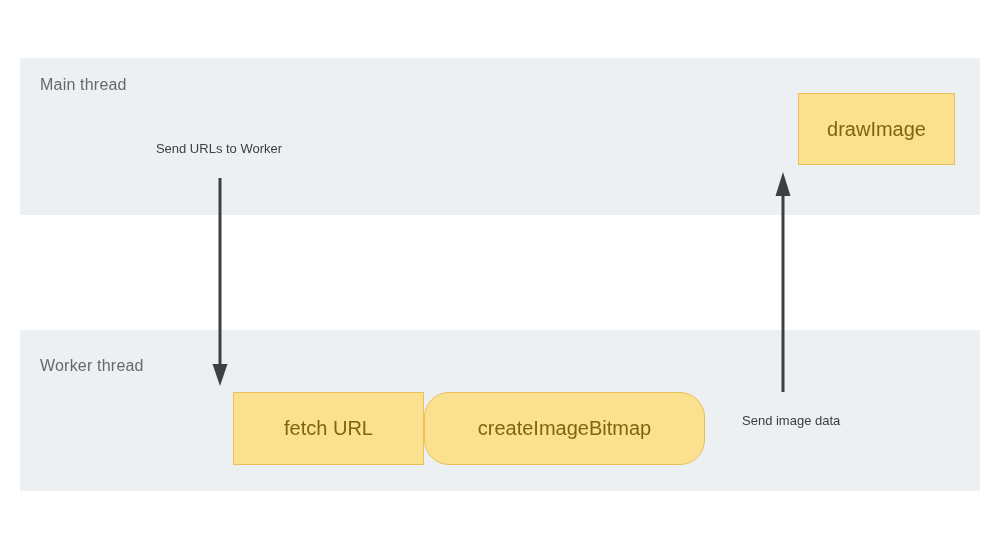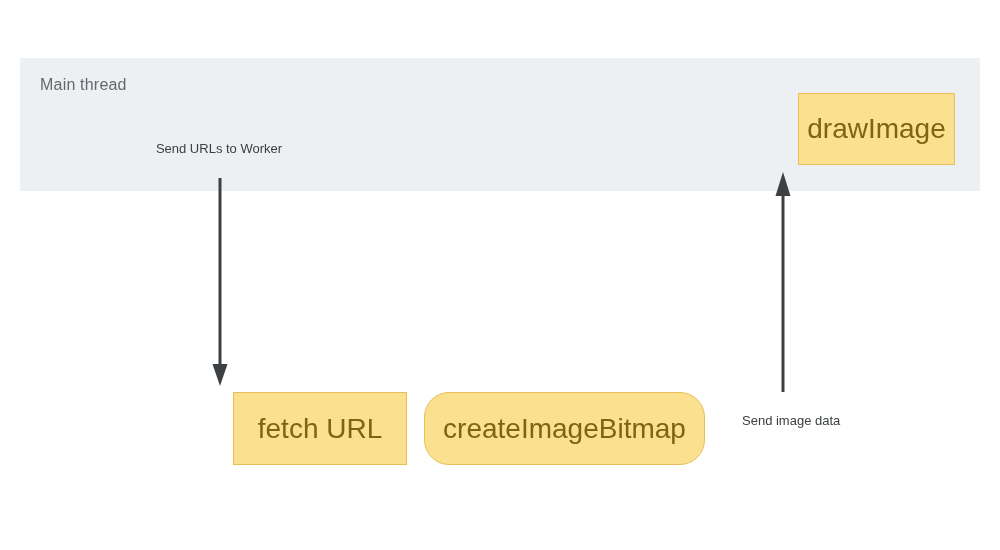--- a/index.html
+++ b/index.html
@@ -11,42 +11,42 @@
   .canvas {
     position: relative;
     width: 1000px; height: 550px;
     background: var(--page-bg, #ffffff);
   }
   .lane {
     position: absolute;
     left: 20px; width: 960px;
     background: var(--lane-bg, #edf0f2);
   }
-  .lane-main   { top: 58px;  height: 133px; }
+  .lane-main   { top: 58px;  height: 157px; }
   .lane-worker { top: 330px; height: 161px; }
   .lane-label {
     position: absolute;
     font-size: 16px;
     letter-spacing: 0.2px;
     color: var(--lane-label, #64696e);
     white-space: nowrap;
   }
   .lane-main .lane-label   { left: 20px; top: 18px; }
   .lane-worker .lane-label { left: 20px; top: 27px; }
   .node {
     position: absolute;
     display: flex; align-items: center; justify-content: center;
     background: var(--node-bg, #fbe08f);
     border: 1.5px solid var(--node-border, #e8bf58);
     color: var(--node-text, #7d6512);
-    font-size: 28px;
+    font-size: 20px;
     white-space: nowrap;
   }
   .node-drawimage { left: 798px; top: 93px;  width: 157px; height: 72px; }
-  .node-fetch     { left: 233px; top: 392px; width: 174px; height: 73px; }
+  .node-fetch     { left: 233px; top: 392px; width: 191px; height: 73px; }
   .node-cib       { left: 424px; top: 392px; width: 281px; height: 73px; border-radius: 25px; }
   .annotation {
     position: absolute;
     font-size: 13px;
     color: var(--annotation-text, #3c4043);
     white-space: nowrap;
   }
   .annotation-send-urls  { left: 219px; top: 141px; transform: translateX(-50%); }
   .annotation-send-image { left: 718px; top: 413px; margin-left: 24px; }
   .arrow { position: absolute; overflow: visible; }
@@ -57,20 +57,23 @@
 </style>
 </head>
 <body>
 
 <div class="canvas">
 
   <div class="lane lane-main">
     <div class="lane-label">Main thread</div>
   </div>
 
+  <div class="lane lane-worker">
+    <div class="lane-label">Worker thread</div>
+  </div>
 
   <div class="annotation annotation-send-urls">Send URLs to Worker</div>
 
   <div class="annotation annotation-send-image">Send image data</div>
 
   <div class="node node-drawimage">drawImage</div>
 
   <div class="node node-fetch">fetch URL</div>
 
   <div class="node node-cib">createImageBitmap</div>

